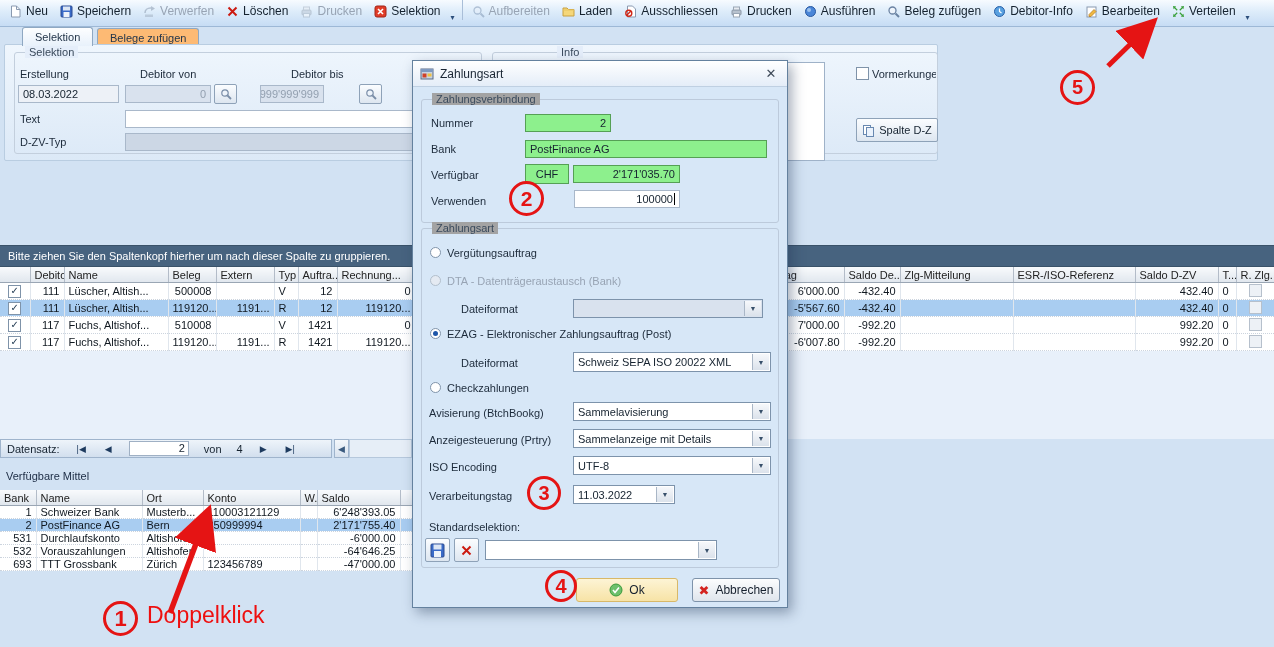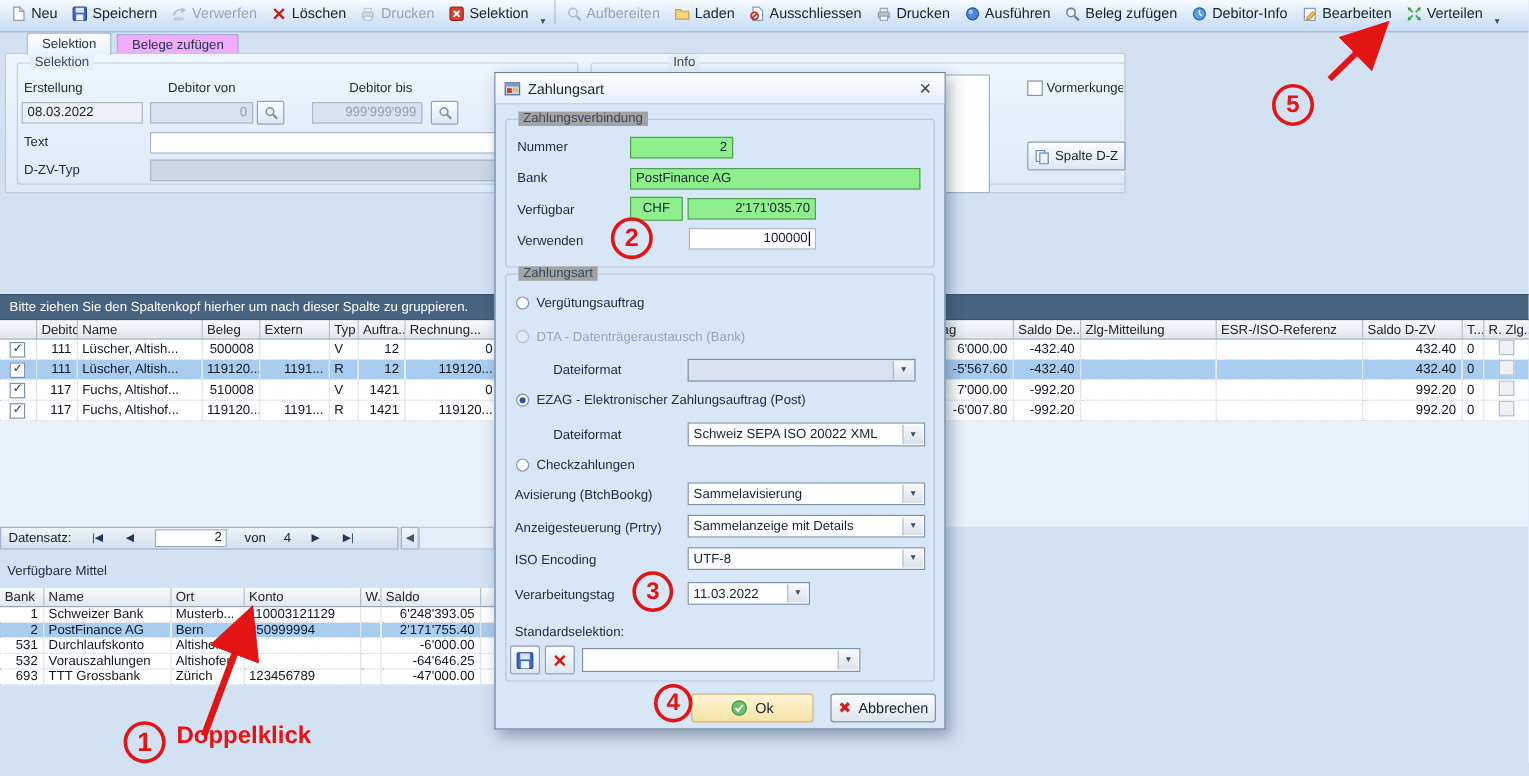--- a/index.html
+++ b/index.html
@@ -9,21 +9,21 @@
   .toolbar{position:absolute;left:0;top:0;width:1274px;height:27px;box-sizing:border-box;
     background:linear-gradient(#f7fbff,#ddecfa 45%,#c6dcf4);border-bottom:1px solid #9db8d6;
     display:flex;padding:0 3px}
   .tbtn{display:flex;align-items:center;gap:4px;height:22px;padding:0 6px;font-size:12px;border-radius:2px;white-space:nowrap}
   .tbtn.dis{color:#98a4b4}
   .tbtn.dis svg{opacity:.45}
   .tgrip{width:12px;height:22px;display:flex;align-items:flex-end;justify-content:center;color:#2c4f7c;font-size:8px;padding-bottom:1px}
   .tsep{width:1px;height:20px;background:#a9bed8;margin:0 3px}
   
   .tab{position:absolute;height:17px;display:flex;align-items:center;padding:0 12px;font-size:11px;
-    border:1px solid #8fa8c2;border-bottom:none;border-radius:3px 3px 0 0;background:#f0abfc;color:#24364a}
+    border:1px solid #8fa8c2;border-bottom:none;border-radius:3px 3px 0 0;background:#fdba74;color:#24364a}
   .tab.active{background:linear-gradient(#fdfeff,#e8f1fb);z-index:3;height:18px}
   .panel{position:absolute;left:4px;top:44px;width:934px;height:117px;box-sizing:border-box;
     background:linear-gradient(#eff6fd,#dcE9f7);border:1px solid #b9cde1;border-radius:2px}
   .groupbox{position:absolute;border:1px solid #c3cfdd;border-radius:3px;box-sizing:border-box}
   .glabel{position:absolute;top:-7px;left:10px;padding:0 4px;font-size:11px;color:#3a4a5c;white-space:nowrap;background:#e5eefa}
   .glabel.dlg{background:#a3a3a3}
   .lbl{position:absolute;white-space:nowrap;color:#1c2a3a}
   .lbl.dim{color:#98a4b4}
   .fld{position:absolute;border:1px solid #a9b8ca;background:#fff;display:flex;align-items:center;
     padding:0 4px;white-space:nowrap;overflow:hidden;box-sizing:border-box;font-size:11px}
@@ -73,21 +73,21 @@
   .radio{position:absolute;width:11px;height:11px;border:1px solid #8094aa;border-radius:50%;background:#fff;box-sizing:border-box}
   .radio.sel::after{content:"";position:absolute;left:2px;top:2px;width:5px;height:5px;border-radius:50%;background:#1e56a8}
   .radio.dis{background:#e4eaf2;border-color:#b2bfcc}
   .dbtn{position:absolute;height:24px;border:1px solid #7e93aa;border-radius:3px;box-sizing:border-box;
     background:linear-gradient(#fcfdfe,#dfe5ec);display:flex;align-items:center;justify-content:center;gap:6px;font-size:12px;color:#16202e}
   .dbtn.hl{background:linear-gradient(#fdf4d5,#f7e3a6);border-color:#d8b868}
   .xglyph{color:#d42420;font-weight:bold;font-size:13px}
   
   .ann{position:absolute;border:3px solid #e51414;border-radius:50%;color:#e51414;font-weight:bold;
     display:flex;align-items:center;justify-content:center;z-index:30;font-size:20px;box-sizing:border-box}
-  .redtext{position:absolute;color:#ee0f0f;font-weight:bold;font-size:20px;z-index:30;white-space:nowrap}
+  .redtext{position:absolute;color:#ee0f0f;font-weight:normal;font-size:23px;z-index:30;white-space:nowrap}
   svg.arrows{position:absolute;left:0;top:0;z-index:25;pointer-events:none}
   .whitebox{position:absolute;background:#fff;border:1px solid #9fb2c8}
 </style>
 </head>
 <body>
 
 <div class="screen">
 
   <div class="toolbar">
     <div class="tbtn">
@@ -224,21 +224,21 @@
   </div>
   <div class="fld dis r" style="left:125px;top:85px;width:86px;height:18px">
     <span>0</span>
   </div>
   <div class="mbtn" style="left:214px;top:84px;width:23px;height:20px">
     <svg width="12" height="12">
         <circle cx="5" cy="5" r="3.2" fill="#eef4fb" stroke="#7a8ea8" stroke-width="1.2"></circle>
         <path d="M7.5 7.5L11 11" stroke="#7a8ea8" stroke-width="1.8"></path>
       </svg>
   </div>
-  <div class="fld dis r" style="left:260px;top:85px;width:92px;height:18px">
+  <div class="fld dis r" style="left:260px;top:85px;width:64px;height:18px">
     <span>999'999'999</span>
   </div>
   <div class="mbtn" style="left:359px;top:84px;width:23px;height:20px">
     <svg width="12" height="12">
         <circle cx="5" cy="5" r="3.2" fill="#eef4fb" stroke="#7a8ea8" stroke-width="1.2"></circle>
         <path d="M7.5 7.5L11 11" stroke="#7a8ea8" stroke-width="1.8"></path>
       </svg>
   </div>
   <span class="lbl" style="left:20px;top:113px">Text</span>
   <div class="fld" style="left:125px;top:110px;width:356px;height:18px">

